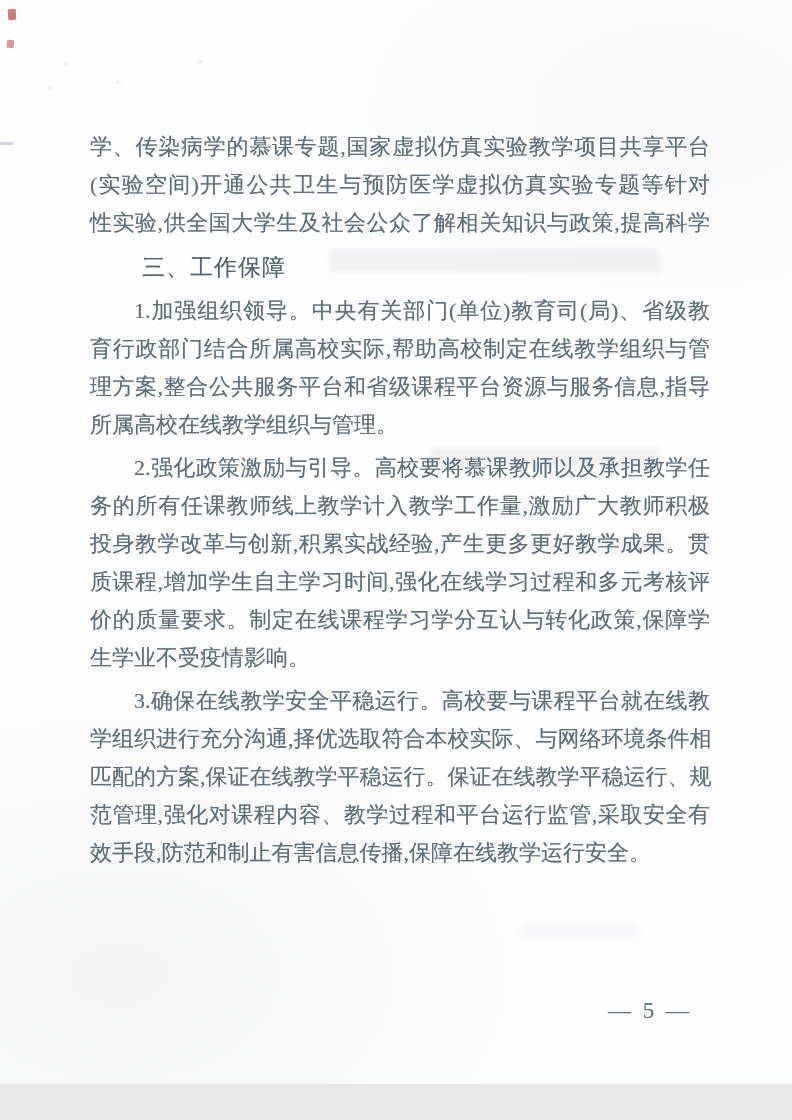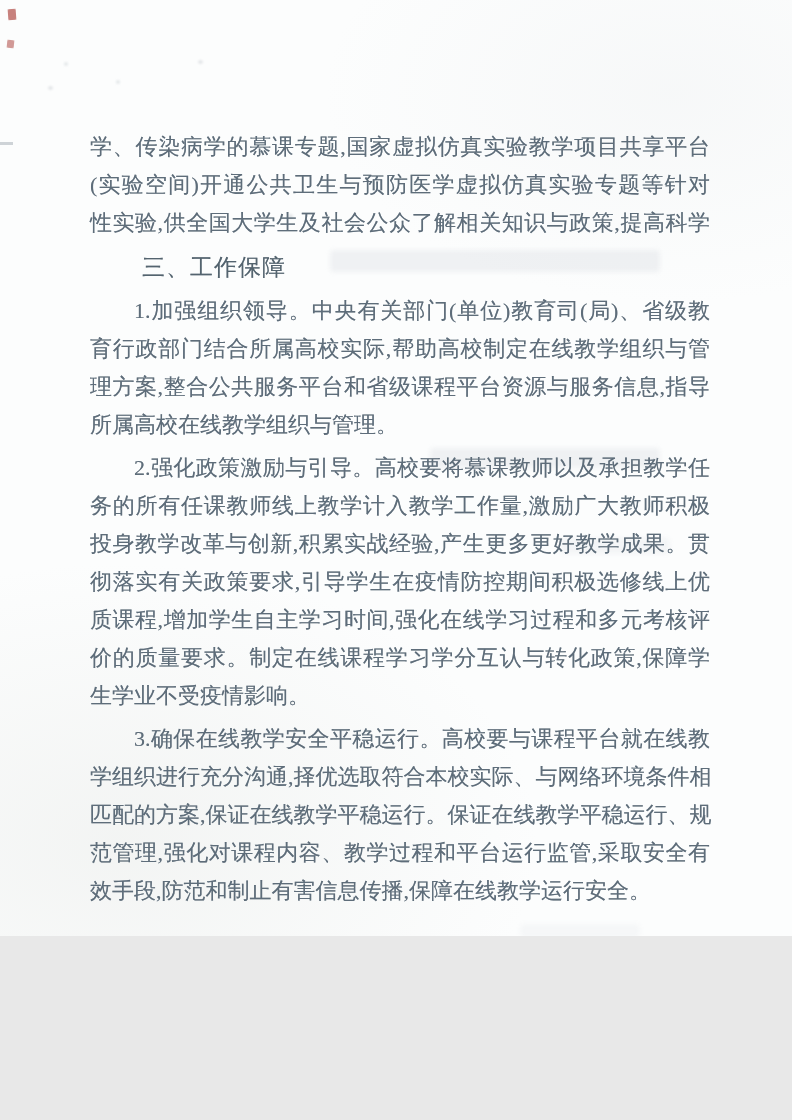--- a/index.html
+++ b/index.html
@@ -3,21 +3,21 @@
 <meta charset="utf-8">
 <style>
   html, body {
     margin: 0;
     padding: 0;
     background: #e8e8e8;
   }
   .page {
     position: relative;
     width: 792px;
-    height: 936px;
+    height: 1084px;
     margin: 0 auto;
     background:
       radial-gradient(ellipse 600px 400px at 15% 90%, rgba(215,218,214,0.25), rgba(255,255,255,0) 70%),
       radial-gradient(ellipse 500px 300px at 85% 10%, rgba(222,225,228,0.18), rgba(255,255,255,0) 70%),
       #fcfdfd;
     overflow: hidden;
     font-family: "Liberation Serif", "DejaVu Serif", serif;
   }
   .doc-body {
     position: absolute;
@@ -116,21 +116,20 @@
       <div class="para">
         <div class="line indent">1.加强组织领导。中央有关部门(单位)教育司(局)、省级教</div>
         <div class="line">育行政部门结合所属高校实际,帮助高校制定在线教学组织与管</div>
         <div class="line">理方案,整合公共服务平台和省级课程平台资源与服务信息,指导</div>
         <div class="line end">所属高校在线教学组织与管理。</div>
       </div>
       <div class="para">
         <div class="line indent">2.强化政策激励与引导。高校要将慕课教师以及承担教学任</div>
         <div class="line">务的所有任课教师线上教学计入教学工作量,激励广大教师积极</div>
         <div class="line">投身教学改革与创新,积累实战经验,产生更多更好教学成果。贯</div>
-        <div class="line">彻落实有关政策要求,引导学生在疫情防控期间积极选修线上优</div>
         <div class="line">质课程,增加学生自主学习时间,强化在线学习过程和多元考核评</div>
         <div class="line">价的质量要求。制定在线课程学习学分互认与转化政策,保障学</div>
         <div class="line end">生学业不受疫情影响。</div>
       </div>
       <div class="para">
         <div class="line indent">3.确保在线教学安全平稳运行。高校要与课程平台就在线教</div>
         <div class="line">学组织进行充分沟通,择优选取符合本校实际、与网络环境条件相</div>
         <div class="line">匹配的方案,保证在线教学平稳运行。保证在线教学平稳运行、规</div>
         <div class="line">范管理,强化对课程内容、教学过程和平台运行监管,采取安全有</div>
         <div class="line end">效手段,防范和制止有害信息传播,保障在线教学运行安全。</div>

